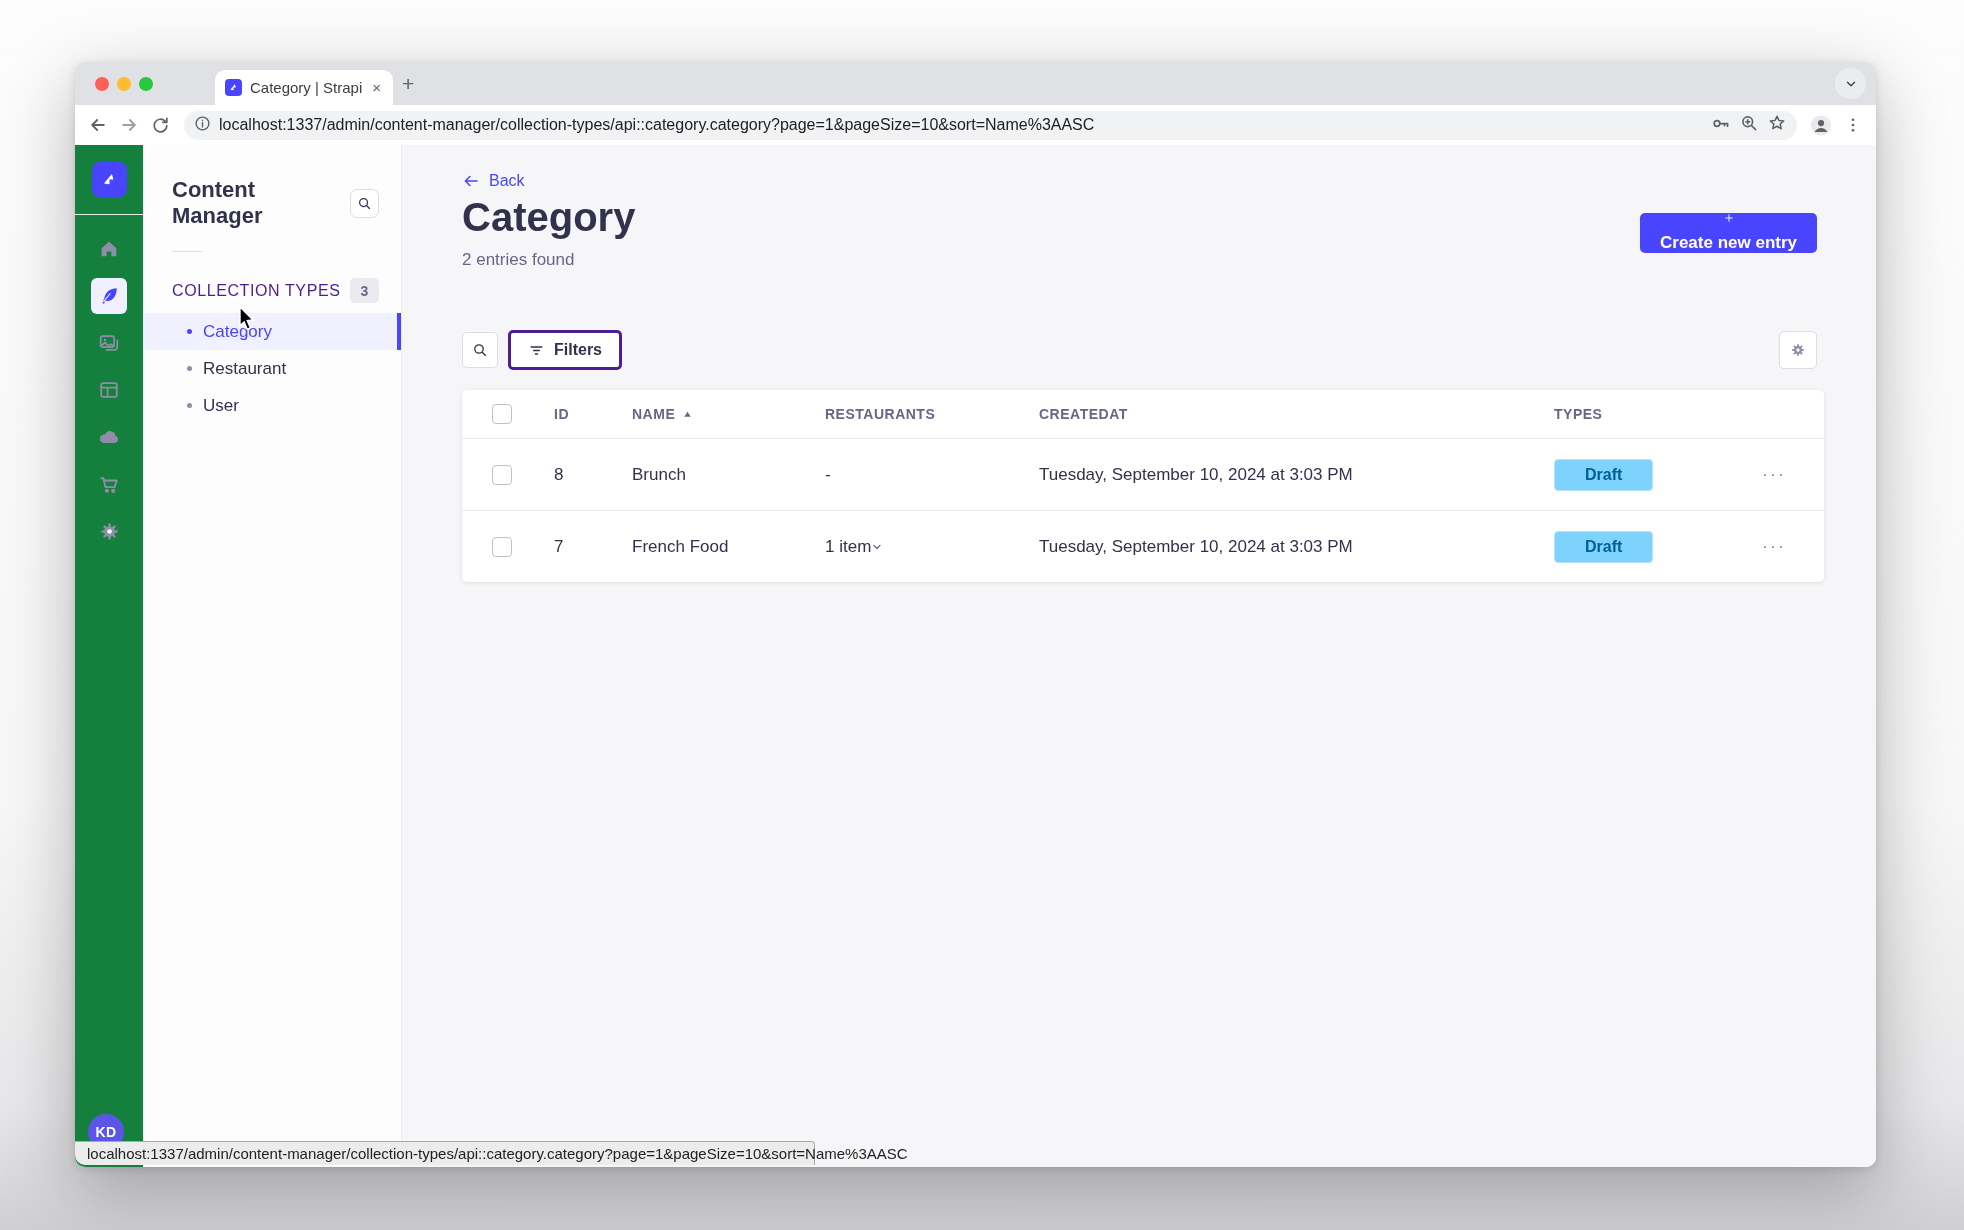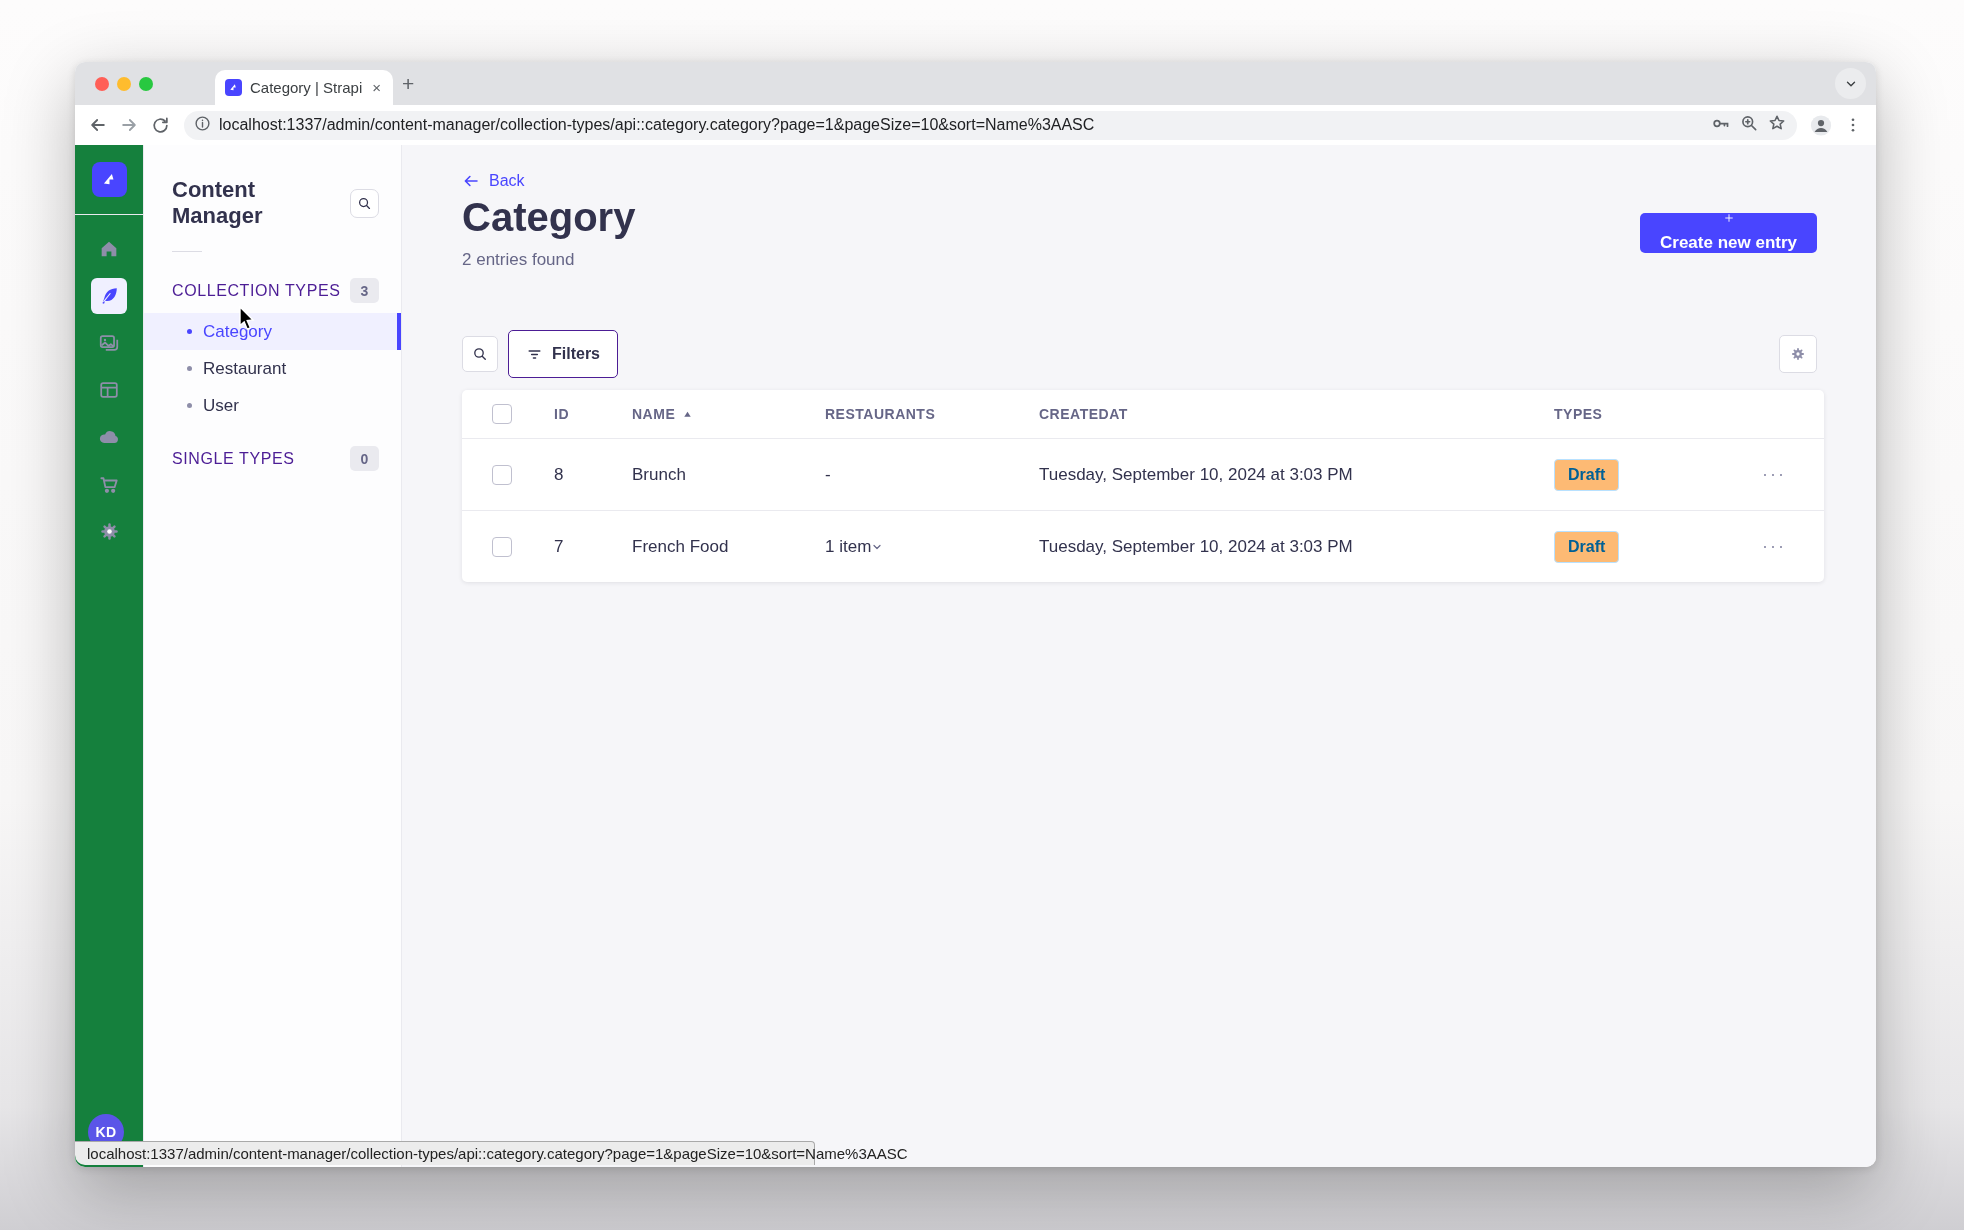--- a/index.html
+++ b/index.html
@@ -67,34 +67,34 @@
   .back-link { position:absolute; top:27px; left:60px; display:flex; align-items:center; gap:9px;
     color:#4945ff; font-size:16px; }
   .page-title { position:absolute; top:50px; left:60px; font-size:40px; font-weight:700; color:#32324d; }
   .subtitle { position:absolute; top:105px; left:60px; font-size:17px; color:#666687; }
   .create-btn { position:absolute; top:68px; right:59px; height:40px; padding:0 20px; background:#4945ff;
     border:none; border-radius:5px; color:#fff; font-size:17px; font-weight:600; display:flex;
     align-items:center; gap:10px; font-family:inherit;flex-direction:column; }
   .action-row { position:absolute; top:185px; left:60px; right:59px; display:flex; align-items:center; gap:10px; }
   .icon-btn { width:36px; height:36px; border:1px solid #dcdce4; border-radius:5px; background:#fff;
     display:flex; align-items:center; justify-content:center; }
-  .filters-btn { height:48px; padding:0 17px; background:#fff; border:1px solid #4c1d95; border-radius:5px;
+  .filters-btn { height:40px; padding:0 17px; background:#fff; border:3px solid #4c1d95; border-radius:5px;
     font-size:16px; font-weight:600; color:#32324d; display:flex; align-items:center; gap:9px; font-family:inherit; }
   .gear-btn { margin-left:auto; width:38px; height:38px; }
 
   .table-card { position:absolute; top:245px; left:60px; width:1362px; background:#fff; border-radius:5px;
     box-shadow:0 1px 4px rgba(33,33,52,.1); }
   .trow { display:grid; grid-template-columns:72px 98px 193px 214px 515px 170px 1fr; align-items:center; }
   .thead { height:48px; }
   .th { font-size:14px; font-weight:700; color:#666687; letter-spacing:.5px; display:flex; align-items:center; gap:7px; }
   .tbody-row { height:72px; border-top:1px solid #eaeaef; font-size:17px; color:#32324d; }
   .cb { width:20px; height:20px; border:1px solid #c0c0cf; border-radius:4px; background:#fff; margin-left:30px; }
   .pad20 { padding-left:20px; }
-  .status-badge { display:inline-flex; align-items:center; justify-content:center; height:32px; padding:0 13px;
-    background:#fdba74; border:1px solid #b8e1ff; border-radius:4px; color:#006096; font-size:16px; font-weight:600; }
+  .status-badge { display:inline-flex; align-items:center; justify-content:center; height:32px; padding:0 30px;
+    background:#7dd3fc; border:1px solid #b8e1ff; border-radius:4px; color:#006096; font-size:16px; font-weight:600; }
   .dots-btn { color:#8e8ea9; font-size:18px; letter-spacing:2px; text-align:center; }
   .rel-cell { display:flex; align-items:center; }
   .status-bubble { position:absolute; left:0; bottom:2px; height:24px; max-width:740px; background:#ececec;
     border:1px solid #a9a9a9; border-left:none; border-bottom:none; border-radius:0 4px 0 10px;
     font-size:15px; color:#222; display:flex; align-items:center; padding:0 10px 0 12px; white-space:nowrap; }
   .cursor { position:absolute; left:238px; top:306px; z-index:50; pointer-events:none; }
 </style>
 </head>
 <body>
 
@@ -267,24 +267,20 @@
           <span class="bullet"></span>
           <span>Category</span>
         </div>
         <div class="subnav-item">
           <span class="bullet"></span>
           <span>Restaurant</span>
         </div>
         <div class="subnav-item">
           <span class="bullet"></span>
           <span>User</span>
-        </div>
-        <div class="section-head" style="margin-top:14px">
-          <span class="section-label">SINGLE TYPES</span>
-          <span class="count-badge">0</span>
         </div>
       </div>
 
       <div class="main">
         <a class="back-link">
           <svg width="18" height="18" viewBox="0 0 24 24">
               <path d="M20 12H5M10.5 6 4.5 12l6 6" fill="none" stroke="#4945ff" stroke-width="2.1" stroke-linecap="round" stroke-linejoin="round"></path>
             </svg>
           <span>Back</span>
         </a>

